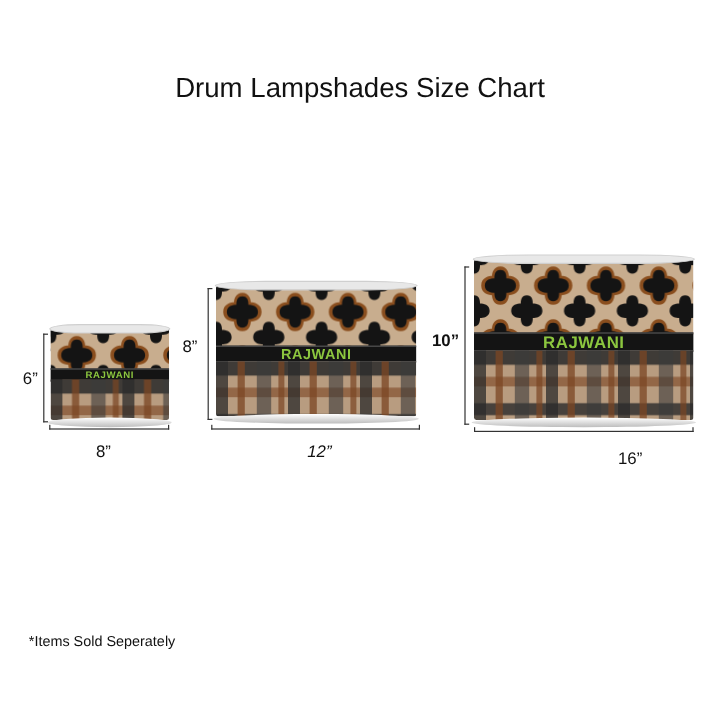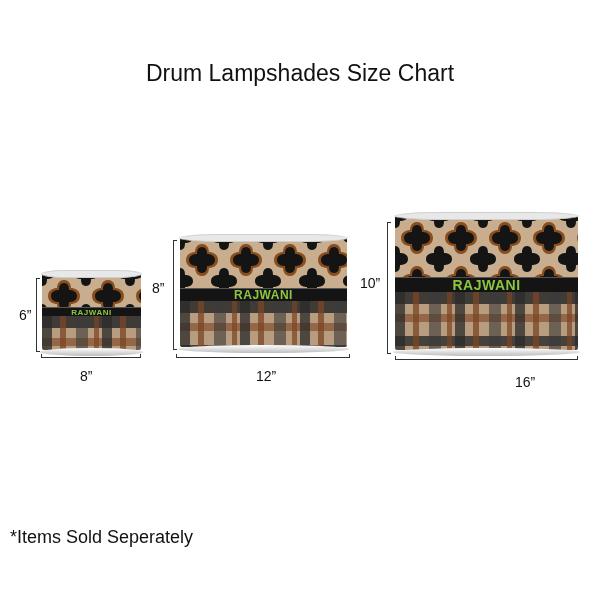--- a/index.html
+++ b/index.html
@@ -13,21 +13,21 @@
   .pattern { position:absolute; left:0; right:0; top:0; }
   .band { position:absolute; left:0; right:0; background:#141414; display:flex; align-items:center; justify-content:center; color:#8cc63f; font-weight:bold; letter-spacing:0.5px; border-top:1px solid #555; border-bottom:1px solid #666; }
   .plaid { position:absolute; left:0; right:0; bottom:0; }
   .dim-v { position:absolute; border-left:1.5px solid #333; }
   .dim-v::before, .dim-v::after { content:""; position:absolute; left:-1.5px; width:4px; border-top:1.5px solid #333; }
   .dim-v::before { top:0; } .dim-v::after { bottom:0; }
   .dim-h { position:absolute; border-top:1.5px solid #333; }
   .dim-h::before, .dim-h::after { content:""; position:absolute; top:-4px; height:4px; border-left:1.5px solid #333; }
   .dim-h::before { left:0; } .dim-h::after { right:0; }
   .label { position:absolute; font-size:14px; color:#111; }
-  .note { position:absolute; left:10px; top:527px; font-size:18px; color:#111; }
+  .note { position:absolute; left:24px; top:527px; font-size:12px; color:#111; }
 </style>
 </head>
 <body>
 
 <svg width="0" height="0" style="position:absolute">
   <defs>
     <pattern id="quatrefoil" width="44" height="44" patternUnits="userSpaceOnUse">
       <rect width="44" height="44" fill="#c8ad8e"></rect>
       <g fill="#8a4e1e">
         <path d="M22 4 C28 4 29 10 29 12 C31 12 38 13 38 20 C38 27 31 28 29 28 C29 30 28 36 22 36 C16 36 15 30 15 28 C13 28 6 27 6 20 C6 13 13 12 15 12 C15 10 16 4 22 4Z" transform="translate(0,2)"></path>
@@ -87,35 +87,35 @@
     <svg class="plaid" width="167" height="46">
         <rect width="167" height="46" fill="url(#plaid)"></rect>
       </svg>
   </div>
   <div class="rim-top"></div>
   <div class="rim-bot"></div>
 </div>
 <div class="dim-v" style="left:173px; top:240px; height:110px;"></div>
 <div class="label" style="left:152px; top:280px;">8”</div>
 <div class="dim-h" style="left:176px; top:357px; width:174px;"></div>
-<div class="label" style="left:256px; top:368px;">12”</div>
+<div class="label" style="left:256px; top:368px;font-style:italic;">12”</div>
 
 <div class="shade" style="left:395px; top:216px; width:183px; height:134px;">
   <div class="body">
     <svg class="pattern" width="183" height="63" style="top:0;">
         <rect width="183" height="63" fill="url(#quatrefoil)"></rect>
       </svg>
     <div class="band" style="top:61px; height:14px; font-size:14px;">
       <span>RAJWANI</span>
     </div>
     <svg class="plaid" width="183" height="58">
         <rect width="183" height="58" fill="url(#plaid)"></rect>
       </svg>
   </div>
   <div class="rim-top"></div>
   <div class="rim-bot"></div>
 </div>
 <div class="dim-v" style="left:387px; top:222px; height:132px;"></div>
-<div class="label" style="left:360px; top:275px;">10”</div>
+<div class="label" style="left:360px; top:275px;font-weight:bold;">10”</div>
 <div class="dim-h" style="left:395px; top:359px; width:183px;"></div>
 <div class="label" style="left:476px; top:374px;margin-left:39px;">16”</div>
 
 <div class="note">*Items Sold Seperately</div>
 
 </body></html>

